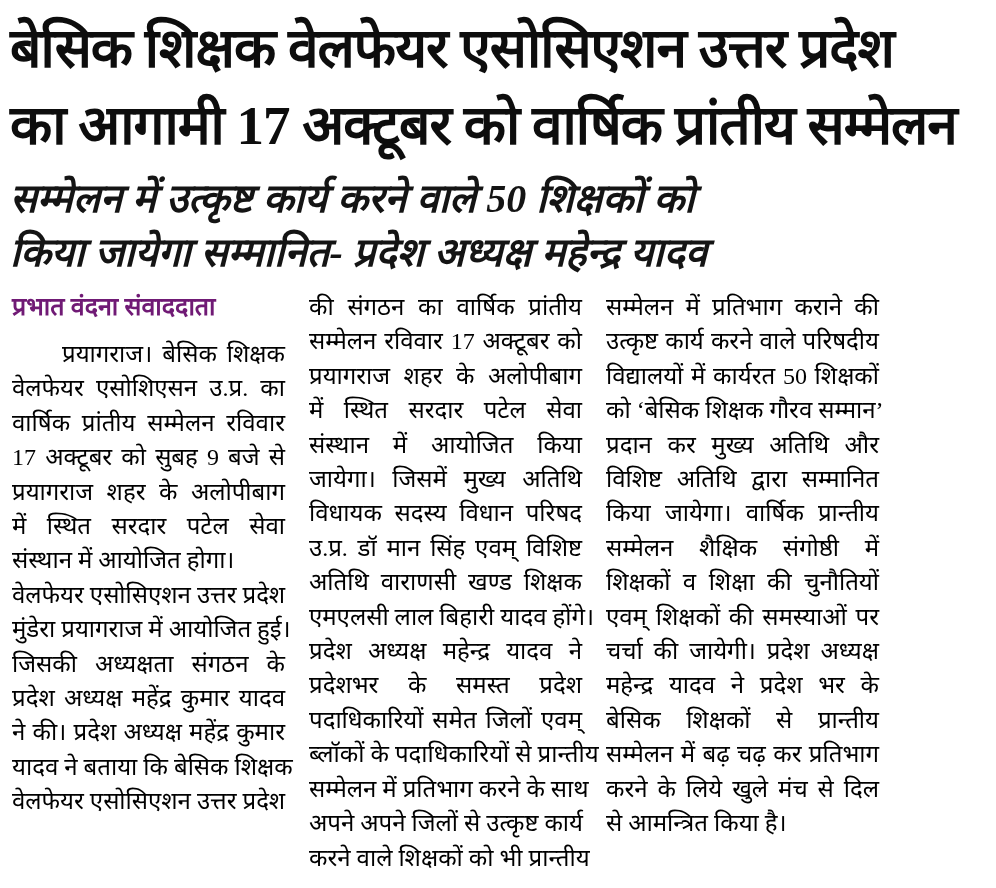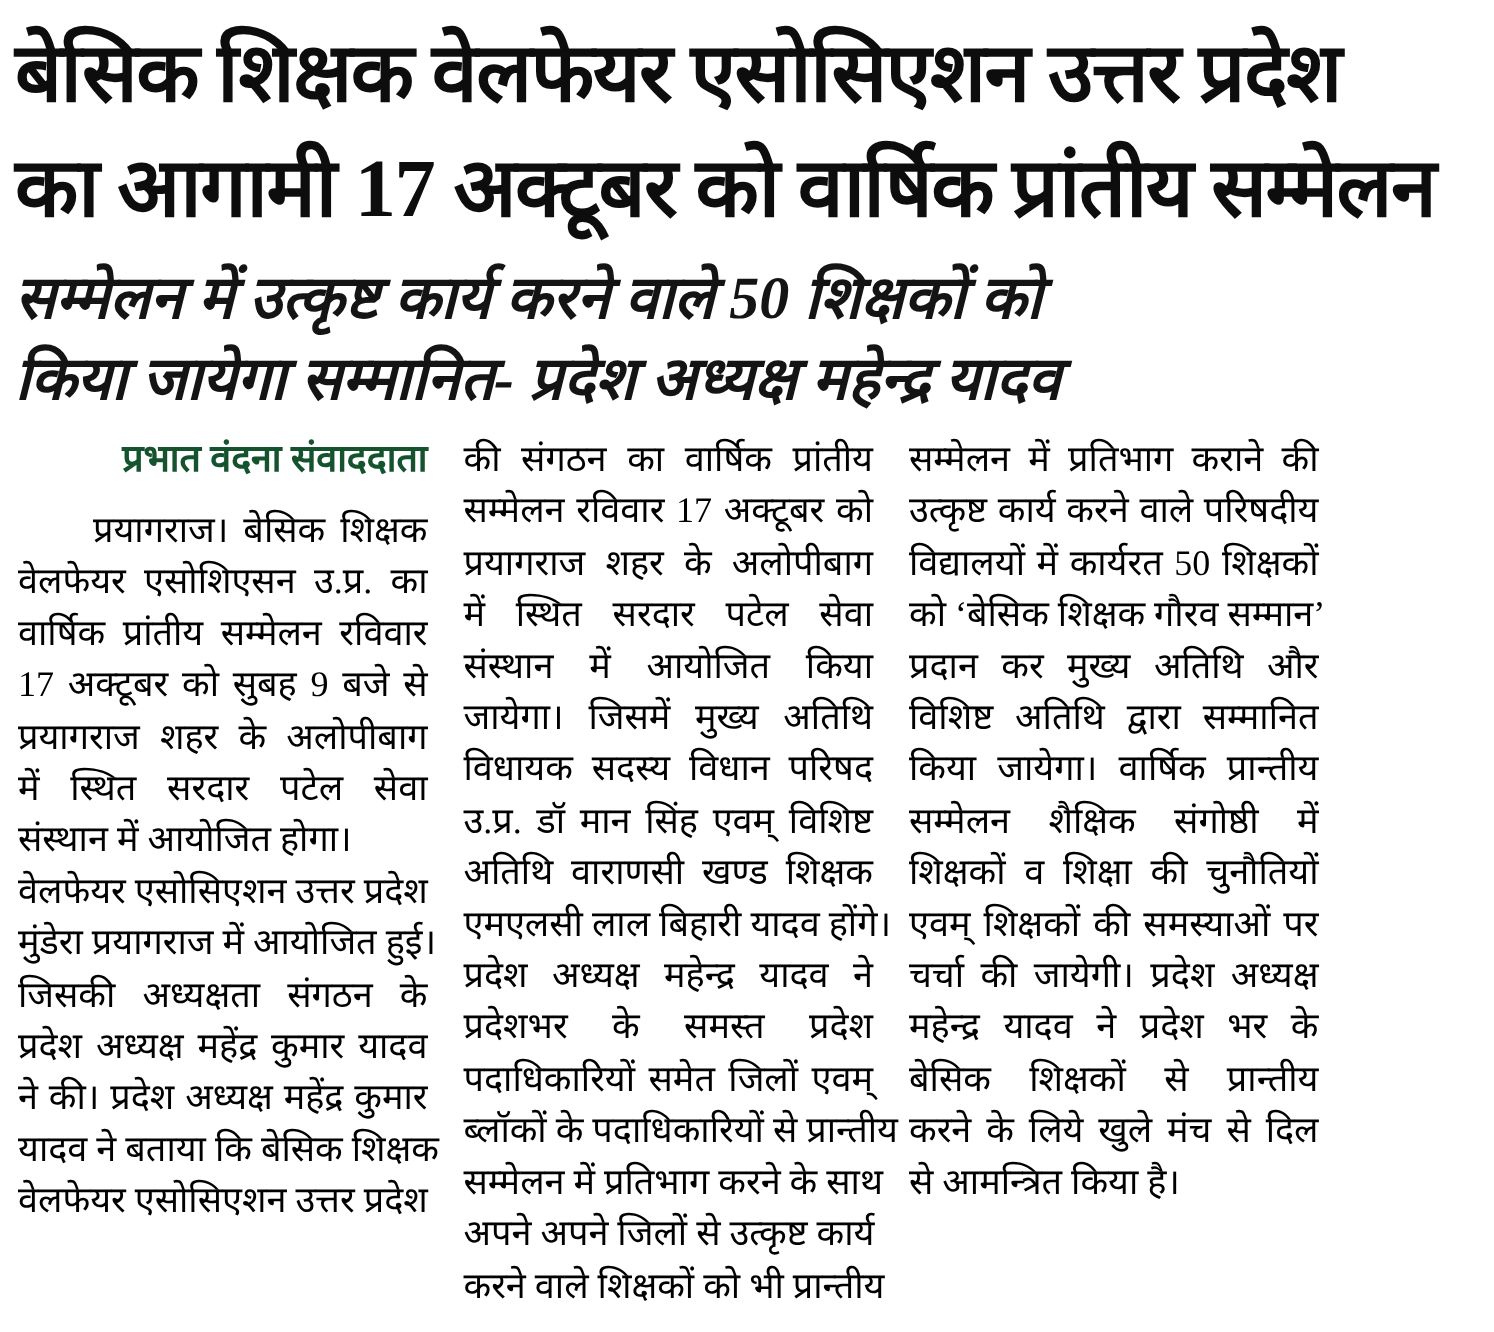--- a/index.html
+++ b/index.html
@@ -52,24 +52,24 @@
     gap: 24px;
     margin-top: 10px;
     padding: 0 2px;
   }
   .col {
     flex: 1 1 0;
     min-width: 0;
   }
   .byline {
     font-weight: 700;
-    text-align: right;
+    text-align: left;
     font-size: 25px;
     line-height: 34px;
-    color: #14532d;
+    color: #701a75;
     white-space: nowrap;
   }
   .line {
     font-size: 24px;
     line-height: 34.4px;
     text-align: justify;
     text-align-last: justify;
     color: #000000;
     white-space: nowrap;
   }
@@ -140,18 +140,19 @@
         <div class="line">को ‘बेसिक शिक्षक गौरव सम्मान’</div>
         <div class="line">प्रदान कर मुख्य अतिथि और</div>
         <div class="line">विशिष्ट अतिथि द्वारा सम्मानित</div>
         <div class="line">किया जायेगा। वार्षिक प्रान्तीय</div>
         <div class="line">सम्मेलन शैक्षिक संगोष्ठी में</div>
         <div class="line">शिक्षकों व शिक्षा की चुनौतियों</div>
         <div class="line">एवम् शिक्षकों की समस्याओं पर</div>
         <div class="line">चर्चा की जायेगी। प्रदेश अध्यक्ष</div>
         <div class="line">महेन्द्र यादव ने प्रदेश भर के</div>
         <div class="line">बेसिक शिक्षकों से प्रान्तीय</div>
+        <div class="line">सम्मेलन में बढ़ चढ़ कर प्रतिभाग</div>
         <div class="line">करने के लिये खुले मंच से दिल</div>
         <div class="line end">से आमन्त्रित किया है।</div>
       </div>
   </div>
 
 </div>
 
 </body></html>

